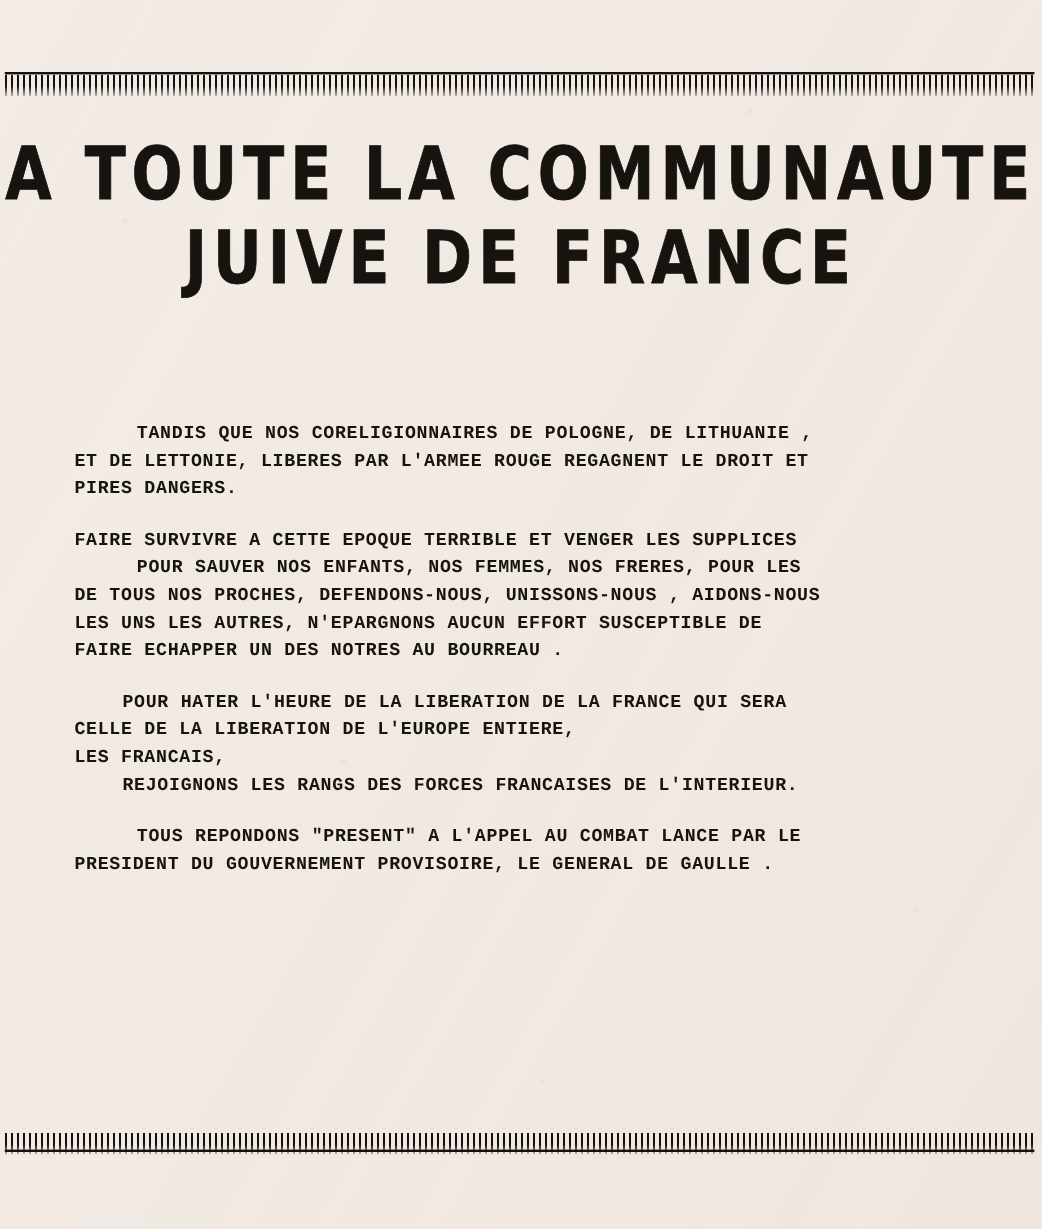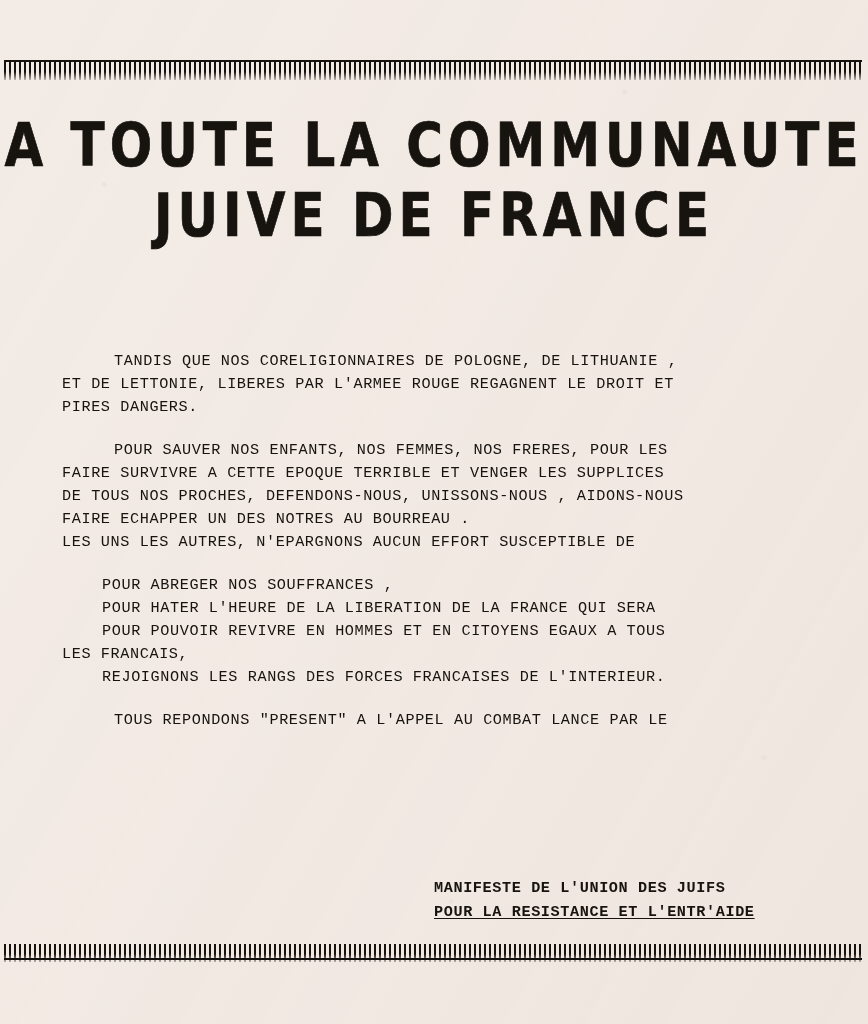--- a/index.html
+++ b/index.html
@@ -104,21 +104,21 @@
   .body-text {
     position: absolute;
     left: 62px;
     top: 350px;
     width: 760px;
     font-family: "Liberation Mono", monospace;
     font-size: 15.2px;
     letter-spacing: 0.6px;
     line-height: 23px;
     color: #17130f;
-    font-weight: 400;
+    font-weight: 700;
     text-transform: uppercase;
   }
   .para { margin-bottom: 20px; }
   .para .ln { white-space: pre; }
   .indent { padding-left: 52px; }
   .indent-sm { padding-left: 40px; }
 
   .signature {
     position: absolute;
     right: 14px;
@@ -154,44 +154,40 @@
 
   <div class="body-text">
 
     <div class="para">
       <div class="ln indent">TANDIS QUE NOS CORELIGIONNAIRES DE POLOGNE, DE LITHUANIE ,</div>
       <div class="ln">ET DE LETTONIE, LIBERES PAR L'ARMEE ROUGE REGAGNENT LE DROIT ET</div>
       <div class="ln">PIRES DANGERS.</div>
     </div>
 
     <div class="para">
+      <div class="ln">FAIRE SURVIVRE A CETTE EPOQUE TERRIBLE ET VENGER LES SUPPLICES</div>
       <div class="ln indent">POUR SAUVER NOS ENFANTS, NOS FEMMES, NOS FRERES, POUR LES</div>
-      <div class="ln">FAIRE SURVIVRE A CETTE EPOQUE TERRIBLE ET VENGER LES SUPPLICES</div>
       <div class="ln">DE TOUS NOS PROCHES, DEFENDONS-NOUS, UNISSONS-NOUS , AIDONS-NOUS</div>
+      <div class="ln">LES UNS LES AUTRES, N'EPARGNONS AUCUN EFFORT SUSCEPTIBLE DE</div>
       <div class="ln">FAIRE ECHAPPER UN DES NOTRES AU BOURREAU .</div>
-      <div class="ln">LES UNS LES AUTRES, N'EPARGNONS AUCUN EFFORT SUSCEPTIBLE DE</div>
     </div>
 
     <div class="para">
-      <div class="ln indent-sm">POUR ABREGER NOS SOUFFRANCES ,</div>
       <div class="ln indent-sm">POUR HATER L'HEURE DE LA LIBERATION DE LA FRANCE QUI SERA</div>
-      <div class="ln indent-sm">POUR POUVOIR REVIVRE EN HOMMES ET EN CITOYENS EGAUX A TOUS</div>
+      <div class="ln">CELLE DE LA LIBERATION DE L'EUROPE ENTIERE,</div>
       <div class="ln">LES FRANCAIS,</div>
       <div class="ln indent-sm">REJOIGNONS LES RANGS DES FORCES FRANCAISES DE L'INTERIEUR.</div>
     </div>
 
     <div class="para">
       <div class="ln indent">TOUS REPONDONS "PRESENT" A L'APPEL AU COMBAT LANCE PAR LE</div>
+      <div class="ln">PRESIDENT DU GOUVERNEMENT PROVISOIRE, LE GENERAL DE GAULLE .</div>
     </div>
 
   </div>
 
-  <div class="signature">
-    <div class="ln1">MANIFESTE DE L'UNION DES JUIFS</div>
-    <div class="ln2">POUR LA RESISTANCE ET L'ENTR'AIDE</div>
-  </div>
 
   <div class="edge bottom">
     <div class="teeth"></div>
     <div class="rule"></div>
   </div>
 
 </div>
 
 </body></html>

